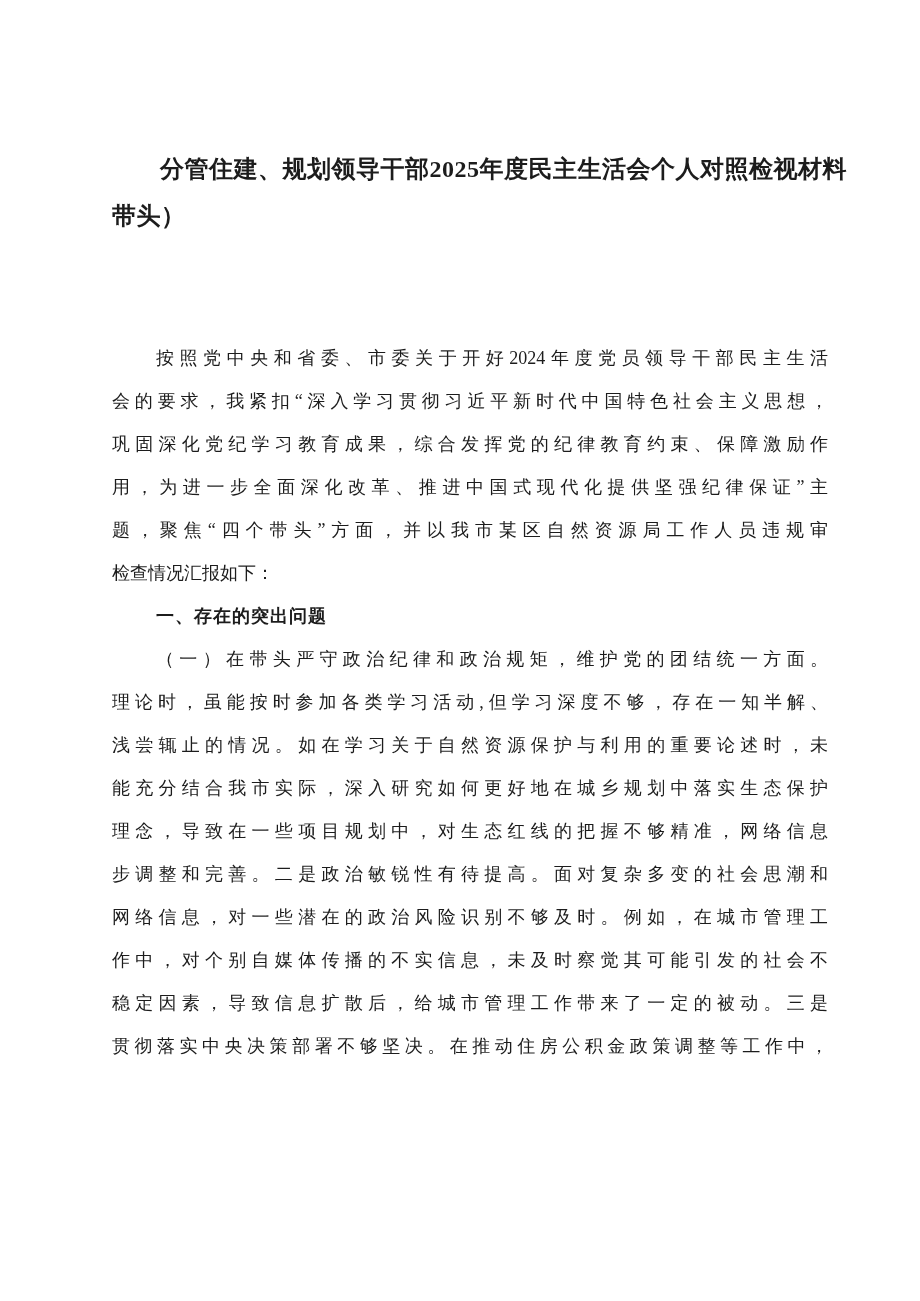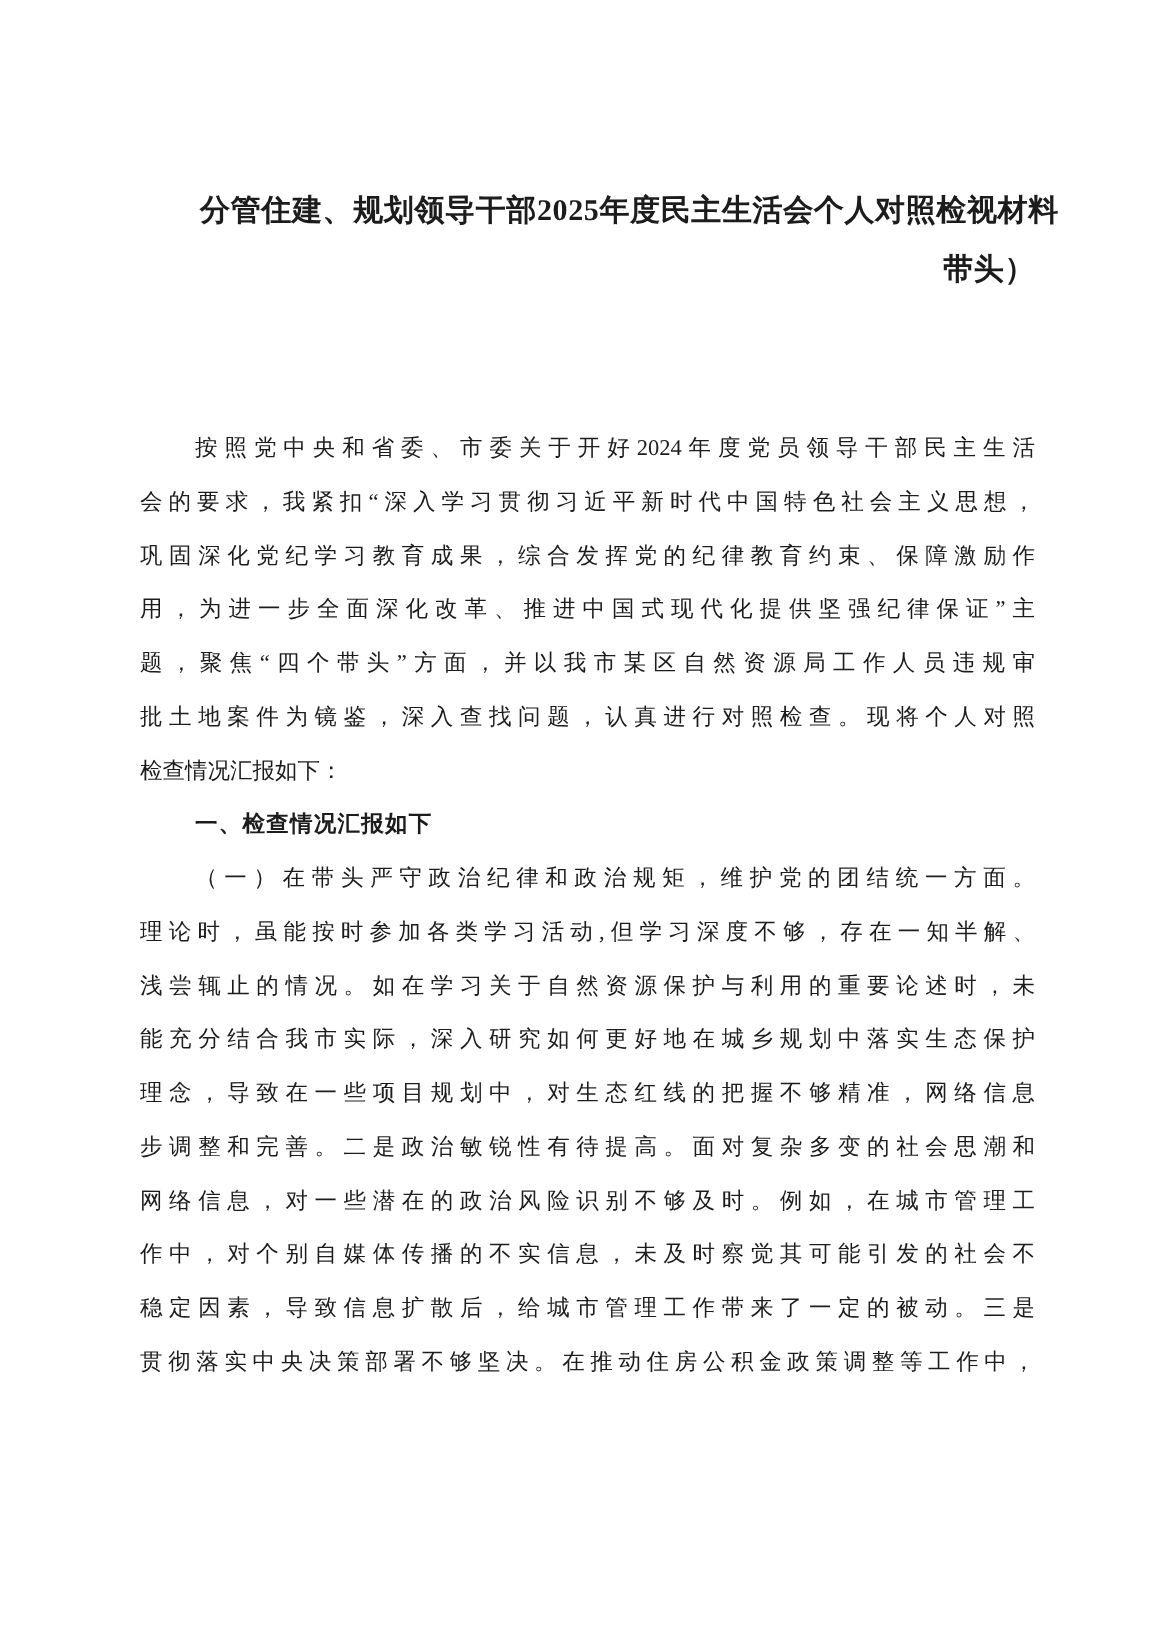--- a/index.html
+++ b/index.html
@@ -30,21 +30,21 @@
     white-space: nowrap;
     letter-spacing: 0.5px;
   }
   .t-line.t-first {
     text-indent: 48px;
   }
   .t-line.t-hang {
     margin-left: -12px;
   }
   .t-line.t-center {
-    text-align: right;
+    text-align: left;
     white-space: normal;
   }
   
   .body-block {
     position: absolute;
     left: 112px;
     top: 337px;
     width: 716px;
   }
   .b-line {
@@ -79,24 +79,23 @@
     <div class="t-line t-center">带头）</div>
   </div>
 
   <div class="body-block">
 
     <div class="b-line b-indent">按照党中央和省委、市委关于开好2024年度党员领导干部民主生活</div>
     <div class="b-line">会的要求，我紧扣“深入学习贯彻习近平新时代中国特色社会主义思想，</div>
     <div class="b-line">巩固深化党纪学习教育成果，综合发挥党的纪律教育约束、保障激励作</div>
     <div class="b-line">用，为进一步全面深化改革、推进中国式现代化提供坚强纪律保证”主</div>
     <div class="b-line">题，聚焦“四个带头”方面，并以我市某区自然资源局工作人员违规审</div>
-    <div class="b-line">批土地案件为镜鉴，深入查找问题，认真进行对照检查。现将个人对照</div>
     <div class="b-line b-left">检查情况汇报如下：</div>
 
-    <div class="b-line b-left b-heading b-indent">一、检查情况汇报如下</div>
+    <div class="b-line b-left b-heading b-indent">一、存在的突出问题</div>
 
     <div class="b-line b-indent">（一）在带头严守政治纪律和政治规矩，维护党的团结统一方面。</div>
     <div class="b-line">理论时，虽能按时参加各类学习活动,但学习深度不够，存在一知半解、</div>
     <div class="b-line">浅尝辄止的情况。如在学习关于自然资源保护与利用的重要论述时，未</div>
     <div class="b-line">能充分结合我市实际，深入研究如何更好地在城乡规划中落实生态保护</div>
     <div class="b-line">理念，导致在一些项目规划中，对生态红线的把握不够精准，网络信息</div>
     <div class="b-line">步调整和完善。二是政治敏锐性有待提高。面对复杂多变的社会思潮和</div>
     <div class="b-line">网络信息，对一些潜在的政治风险识别不够及时。例如，在城市管理工</div>
     <div class="b-line">作中，对个别自媒体传播的不实信息，未及时察觉其可能引发的社会不</div>
     <div class="b-line">稳定因素，导致信息扩散后，给城市管理工作带来了一定的被动。三是</div>

